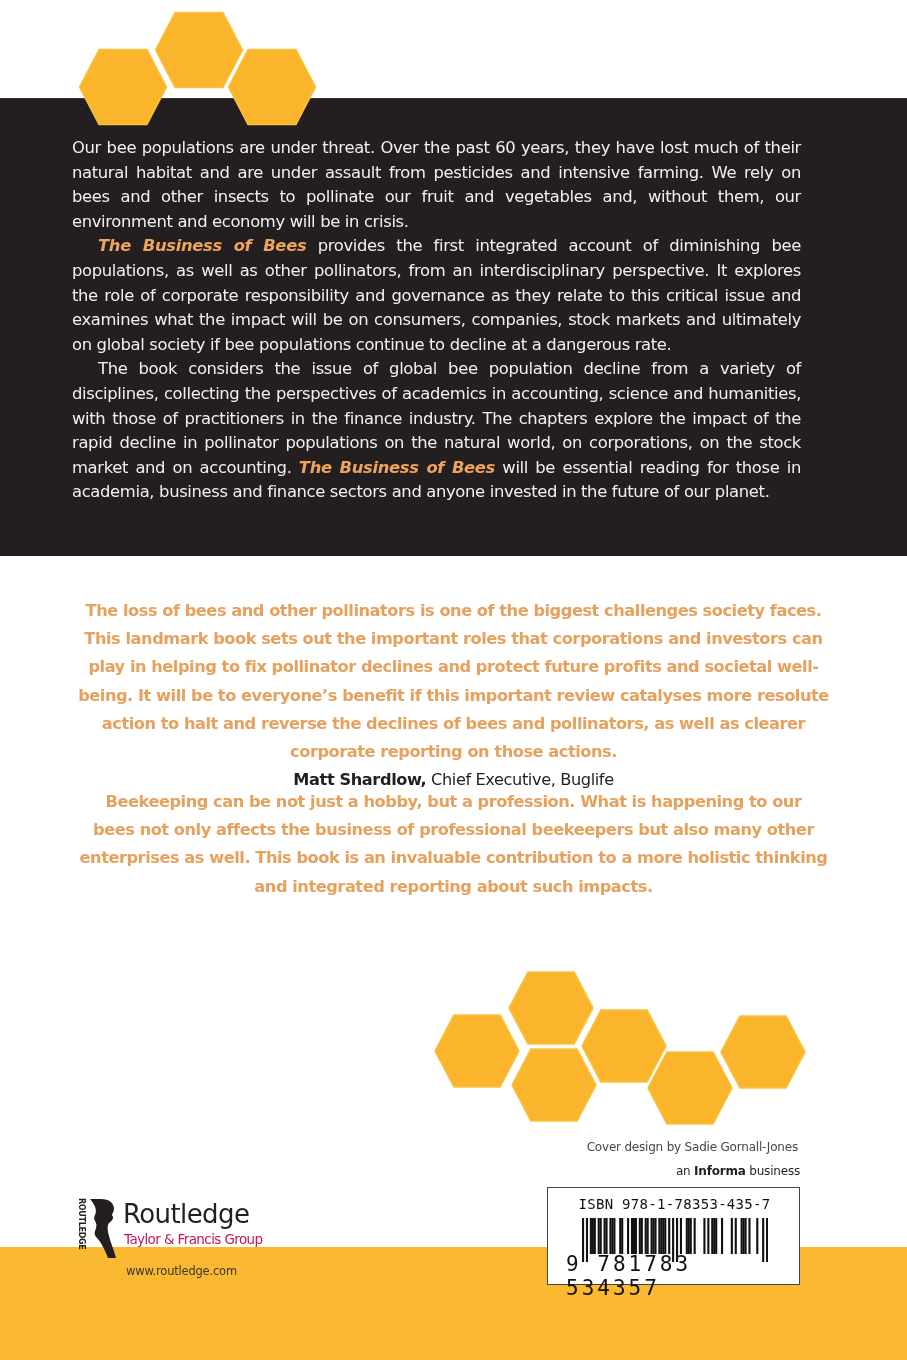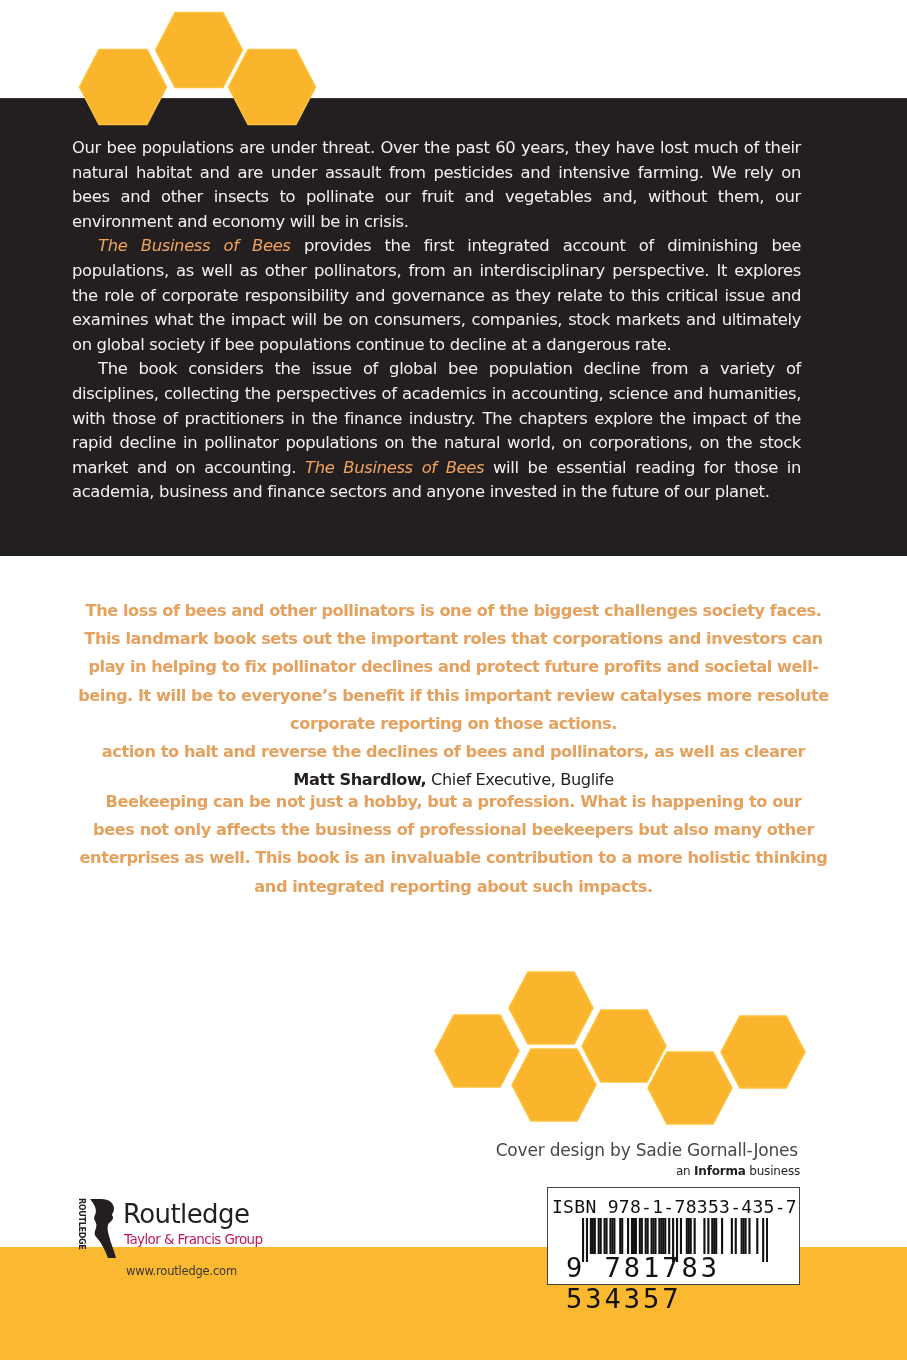--- a/index.html
+++ b/index.html
@@ -17,21 +17,21 @@
   }
   .blurb {
     position: absolute; left: 72px; top: 136px; width: 729px;
     color: #f2f0ee;
     font-family: "DejaVu Sans", sans-serif;
     font-size: 16.4px; line-height: 24.6px;
     letter-spacing: -0.35px;
   }
   .blurb p { margin: 0; text-align: justify; text-align-last: left; }
   .blurb p.indent { text-indent: 26px; }
-  .blurb .title-em { color: #f0a35c; font-style: italic; font-weight: normal; }
+  .blurb .title-em { color: #f0a35c; font-style: italic; font-weight: bold; }
   .yellow-band {
     position: absolute; left: 0; top: 1247px; width: 907px; height: 113px;
     background: #fbb931;
   }
   .quote {
     position: absolute; left: 60px; width: 787px;
     text-align: center;
     font-family: "DejaVu Sans", sans-serif;
   }
   .quote .qtext {
@@ -40,42 +40,42 @@
     margin: 4px;
   }
   .quote .attrib {
     color: #231f20; font-size: 16.2px; line-height: 24px; letter-spacing: -0.4px;
     margin: 0;
   }
   .quote .attrib .who { font-weight: bold; }
   .credit {
     position: absolute; right: 109px; top: 1140px;
     font-family: "DejaVu Sans", sans-serif;
-    font-size: 17px; color: #4a4546; letter-spacing: -0.2px;
+    font-size: 12px; color: #4a4546; letter-spacing: -0.2px;
   }
   .informa {
     position: absolute; right: 107px; top: 1164px;
     font-family: "DejaVu Sans", sans-serif;
     font-size: 12px; color: #231f20; letter-spacing: -0.2px;
   }
   .informa b { font-weight: bold; }
   .barcode-box {
     position: absolute; left: 547px; top: 1187px; width: 253px; height: 98px;
     background: #ffffff; border: 1px solid #444;
     box-sizing: border-box;
   }
   .isbn-line {
     position: absolute; left: 0; top: 8px; width: 253px; text-align: center;
-    font-family: "DejaVu Sans Mono", monospace; font-size: 18px; color: #111;
+    font-family: "DejaVu Sans Mono", monospace; font-size: 14px; color: #111;
     letter-spacing: 0.3px;
   }
   .bars { position: absolute; left: 34px; top: 30px; }
   .ean-digits {
     position: absolute; left: 18px; top: 64px; width: 228px;
-    font-family: "DejaVu Sans Mono", monospace; font-size: 27px; color: #111;
+    font-family: "DejaVu Sans Mono", monospace; font-size: 21px; color: #111;
     letter-spacing: 3px;
   }
   .logo { position: absolute; left: 72px; top: 1198px; }
   .logo .vert {
     position: absolute; left: 4px; top: 0; width: 10px; height: 60px;
     writing-mode: vertical-rl; transform: rotate(0deg);
     font-family: "DejaVu Sans", sans-serif; font-weight: bold; font-size: 8px;
     color: #231f20; letter-spacing: -0.3px; line-height: 10px;
   }
   .logo .brand {
@@ -118,22 +118,22 @@
   <p>Our bee populations are under threat. Over the past 60 years, they have lost much of their natural habitat and are under assault from pesticides and intensive farming. We rely on bees and other insects to pollinate our fruit and vegetables and, without them, our environment and economy will be in crisis.</p>
   <p class="indent"><span class="title-em">The Business of Bees</span><span> provides the first integrated account of diminishing bee populations, as well as other pollinators, from an interdisciplinary perspective. It explores the role of corporate responsibility and governance as they relate to this critical issue and examines what the impact will be on consumers, companies, stock markets and ultimately on global society if bee populations continue to decline at a dangerous rate.</span></p>
   <p class="indent"><span>The book considers the issue of global bee population decline from a variety of disciplines, collecting the perspectives of academics in accounting, science and humanities, with those of practitioners in the finance industry. The chapters explore the impact of the rapid decline in pollinator populations on the natural world, on corporations, on the stock market and on accounting. </span><span class="title-em">The Business of Bees</span><span> will be essential reading for those in academia, business and finance sectors and anyone invested in the future of our planet.</span></p>
 </div>
 
 <div class="quote" style="top:595px;">
   <p class="qtext">The loss of bees and other pollinators is one of the biggest challenges society faces.</p>
   <p class="qtext">This landmark book sets out the important roles that corporations and investors can</p>
   <p class="qtext">play in helping to fix pollinator declines and protect future profits and societal well-</p>
   <p class="qtext">being.  It will be to everyone’s benefit if this important review catalyses more resolute</p>
+  <p class="qtext">action to halt and reverse the declines of bees and pollinators, as well as clearer</p>
   <p class="qtext">corporate reporting on those actions.</p>
-  <p class="qtext">action to halt and reverse the declines of bees and pollinators, as well as clearer</p>
   <p class="attrib"><span class="who">Matt Shardlow,</span><span> Chief Executive, Buglife</span></p>
 </div>
 
 <div class="quote" style="top:786px;">
   <p class="qtext">Beekeeping can be not just a hobby, but a profession. What is happening to our</p>
   <p class="qtext">bees not only affects the business of professional beekeepers but also many other</p>
   <p class="qtext">enterprises as well. This book is an invaluable contribution to a more holistic thinking</p>
   <p class="qtext">and integrated reporting about such impacts.</p>
 </div>
 

